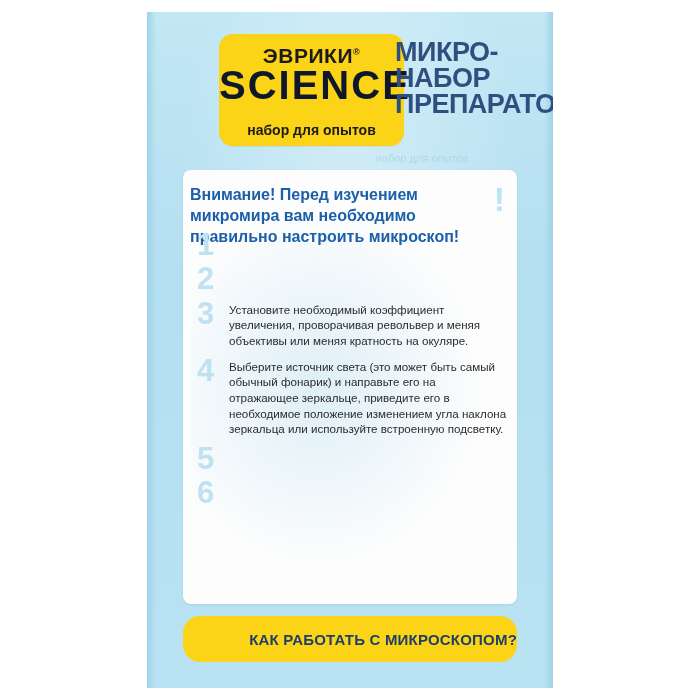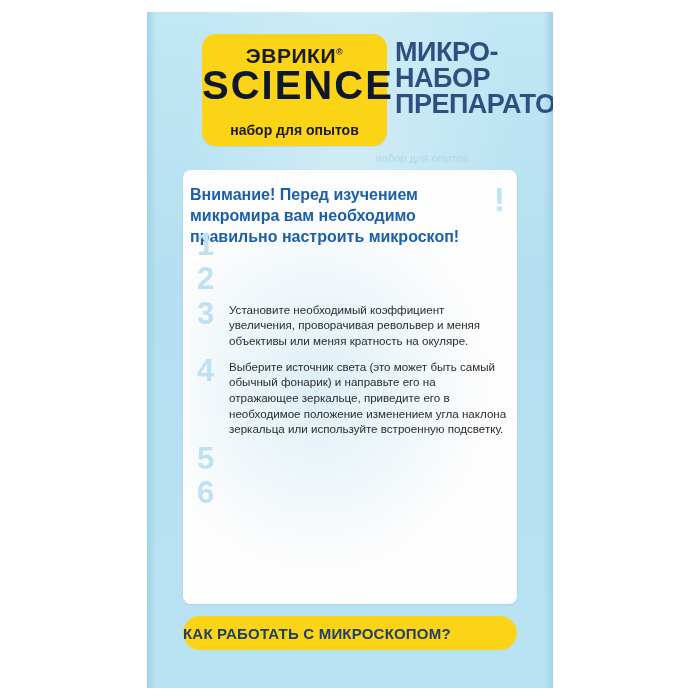--- a/index.html
+++ b/index.html
@@ -52,21 +52,21 @@
   .card-edge-right {
     position: absolute;
     right: 0; top: 0; bottom: 0;
     width: 9px;
     background: linear-gradient(270deg, #9fd3e8 0%, rgba(184,226,242,0) 100%);
   }
 
   
   .logo-block {
     position: absolute;
-    left: 55px;
+    left: 72px;
     top: 22px;
     width: 185px;
     height: 112px;
     background: #fcd417;
     border-radius: 14px;
     box-shadow: 0 1px 0 rgba(0,0,0,0.05);
   }
   .brand {
     position: absolute;
     top: 10px;
@@ -201,26 +201,26 @@
     line-height: 1.35;
     padding-top: 1px;
   }
 
   
   .bottom-bar {
     position: absolute;
     left: 36px;
     top: 604px;
     width: 334px;
-    height: 34px;
+    height: 46px;
     background: #fcd417;
     border-radius: 17px;
     display: flex;
     align-items: center;
-    justify-content: flex-start;
+    justify-content: flex-end;
   }
   .bottom-bar-label {
     color: #1f3f6b;
     font-size: 15px;
     font-weight: bold;
     letter-spacing: 0.2px;
   }
 </style>
 </head>
 <body>

